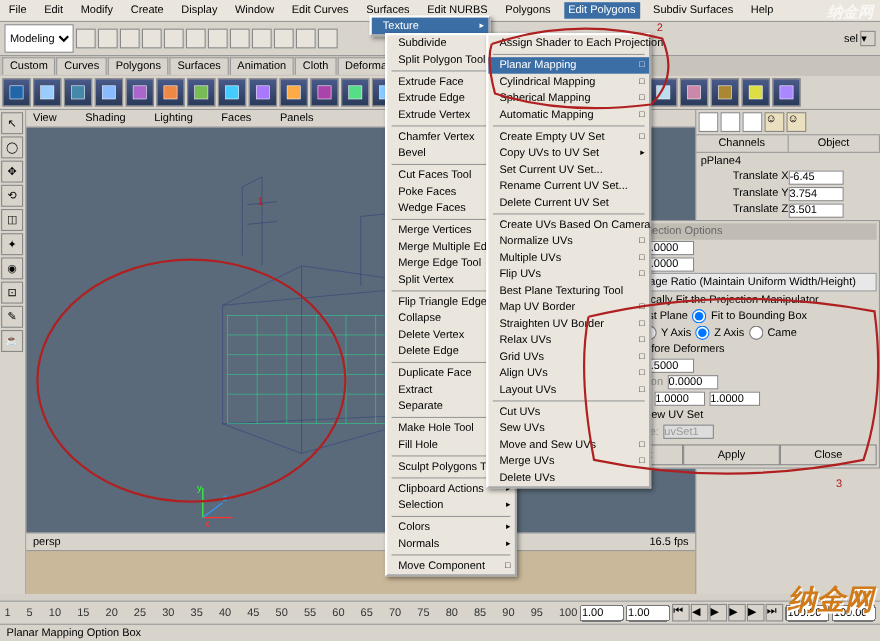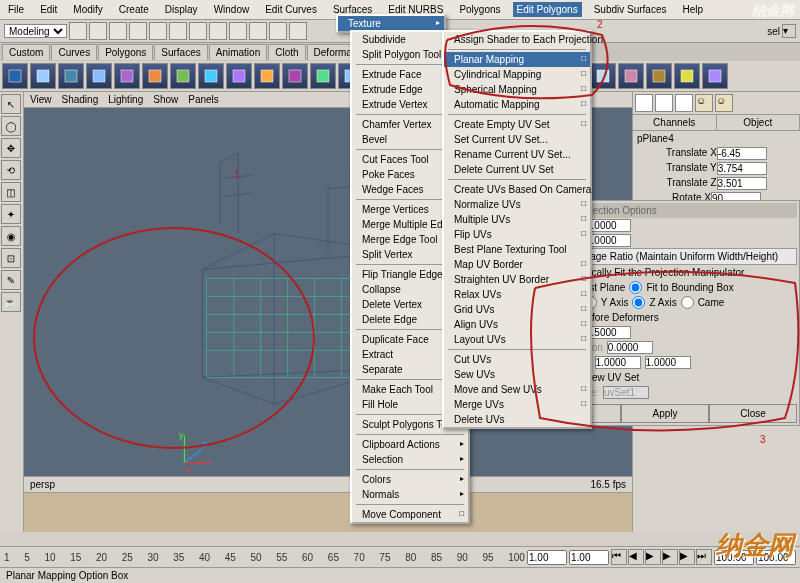--- a/index.html
+++ b/index.html
@@ -1,31 +1,31 @@
 <!DOCTYPE html>
 <html><head>
 <meta charset="utf-8">
 <style>
 * { margin: 0; padding: 0; box-sizing: border-box; font-family: "Tahoma", sans-serif; font-size: 10px; }
 body { background: #d4d0c8; width: 800px; height: 583px; overflow: hidden; position: relative; }
 .menubar { background: #eae6dd; border-bottom: 1px solid #999; padding: 2px 4px; display: flex; gap: 8px; }
 .menubar span { padding: 2px 4px; cursor: pointer; }
 .menubar span.open { background: #3a6ea5; color: #fff; }
 .toolbar-row { background: #d8d4cc; border-bottom: 1px solid #999; padding: 2px 4px; display: flex; align-items: center; gap: 2px; }
-.toolbar-row select { font-size: 10px; background: #fff; border: 1px solid #888; height: 14px; }
+.toolbar-row select { font-size: 10px; background: #fff; border: 1px solid #888; height: 26px; }
 .tabs { background: #c8c4bc; display: flex; gap: 1px; padding: 1px 2px; }
 .tab { background: #d8d4cc; border: 1px solid #999; border-bottom: none; padding: 2px 6px; font-size: 10px; }
 .shelf { background: #d8d4cc; border-bottom: 1px solid #999; padding: 2px; display: flex; gap: 2px; }
 .shelf-ico { width: 26px; height: 26px; border: 1px solid #888; background: linear-gradient(#4a5a8a,#2a3a5a); display: inline-flex; align-items: center; justify-content: center; }
 .shelf-ico svg { width: 18px; height: 18px; }
 .main { display: flex; height: 440px; }
 .tool-col { width: 24px; background: #d8d4cc; border-right: 1px solid #999; display: flex; flex-direction: column; gap: 2px; padding: 2px 1px; }
 .tool-col .t { width: 20px; height: 20px; border: 1px solid #888; background: #d8d4cc; display: flex; align-items: center; justify-content: center; }
 .viewport-wrap { flex: 1; display: flex; flex-direction: column; }
-.vp-menu { background: #d8d4cc; border-bottom: 1px solid #999; padding: 2px 6px; display: flex; gap: 10px; }
+.vp-menu { background: #d8d4cc; border-bottom: 1px solid #999; padding: 2px 6px; display: flex; gap: 26px; }
 .viewport { flex: 1; background: #5a6a7a; position: relative; overflow: hidden; }
 .vp-bottom { background: #d8d4cc; border-top: 1px solid #999; padding: 2px 6px; display: flex; justify-content: space-between; }
 .right-col { width: 168px; background: #d8d4cc; border-left: 1px solid #999; display: flex; flex-direction: column; }
 .chan-tabs { display: flex; border-bottom: 1px solid #999; }
 .chan-tab { flex: 1; text-align: center; padding: 2px; border-right: 1px solid #999; }
 .attr { display: flex; justify-content: center; padding: 1px 4px; }
 .attr input { width: 50px; font-size: 10px; border: 1px solid #888; }
 
 .popup { position: absolute; background: #eae6dd; border: 2px outset #fff; box-shadow: 2px 2px 4px rgba(0,0,0,0.4); z-index: 100; }
 .popup .item { padding: 2px 18px 2px 10px; white-space: nowrap; position: relative; }
@@ -245,21 +245,21 @@
       <div class="t">◉</div>
       <div class="t">⊡</div>
       <div class="t">✎</div>
       <div class="t">☕</div>
     </div>
   <div class="viewport-wrap">
     <div class="vp-menu" id="vpmenu">
         <span>View</span>
         <span>Shading</span>
         <span>Lighting</span>
-        <span>Show</span>
+        <span>Faces</span>
         <span>Panels</span>
       </div>
     <div class="viewport">
       
       <svg width="100%" height="100%" viewBox="0 0 360 410">
         <g stroke="#2a3a7a" stroke-width="0.5" fill="none">
           <path d="M40 300 L40 180 L120 140 L260 160 L260 290 L120 330 Z"></path>
           <path d="M120 140 L120 330 M40 180 L260 160 M40 300 L260 290"></path>
           <path d="M60 130 L60 60 L80 50 L80 140 M95 95 L65 98 M95 75 L65 78"></path>
           <path d="M180 160 L180 90 L230 85 L230 155 M205 90 L205 60 L215 55 L215 88"></path>
@@ -418,21 +418,21 @@
     <div class="sep"></div>
     <div class="item">Flip Triangle Edge</div>
     <div class="item">Collapse</div>
     <div class="item">Delete Vertex</div>
     <div class="item">Delete Edge</div>
     <div class="sep"></div>
     <div class="item opt">Duplicate Face</div>
     <div class="item opt">Extract</div>
     <div class="item">Separate</div>
     <div class="sep"></div>
-    <div class="item opt">Make Each Tool</div>
+    <div class="item opt">Make Hole Tool</div>
     <div class="item">Fill Hole</div>
     <div class="sep"></div>
     <div class="item opt">Sculpt Polygons Tool</div>
     <div class="sep"></div>
     <div class="item sub">Clipboard Actions</div>
     <div class="item sub">Selection</div>
     <div class="sep"></div>
     <div class="item sub">Colors</div>
     <div class="item sub">Normals</div>
     <div class="sep"></div>
@@ -440,20 +440,21 @@
   </div>
 <div class="popup" id="menu3">
     <div class="item">Assign Shader to Each Projection</div>
     <div class="sep"></div>
     <div class="item opt hl">Planar Mapping</div>
     <div class="item opt">Cylindrical Mapping</div>
     <div class="item opt">Spherical Mapping</div>
     <div class="item opt">Automatic Mapping</div>
     <div class="sep"></div>
     <div class="item opt">Create Empty UV Set</div>
+    <div class="item sub">Copy UVs to UV Set</div>
     <div class="item">Set Current UV Set...</div>
     <div class="item">Rename Current UV Set...</div>
     <div class="item">Delete Current UV Set</div>
     <div class="sep"></div>
     <div class="item">Create UVs Based On Camera</div>
     <div class="item opt">Normalize UVs</div>
     <div class="item opt">Multiple UVs</div>
     <div class="item opt">Flip UVs</div>
     <div class="item">Best Plane Texturing Tool</div>
     <div class="item opt">Map UV Border</div>

